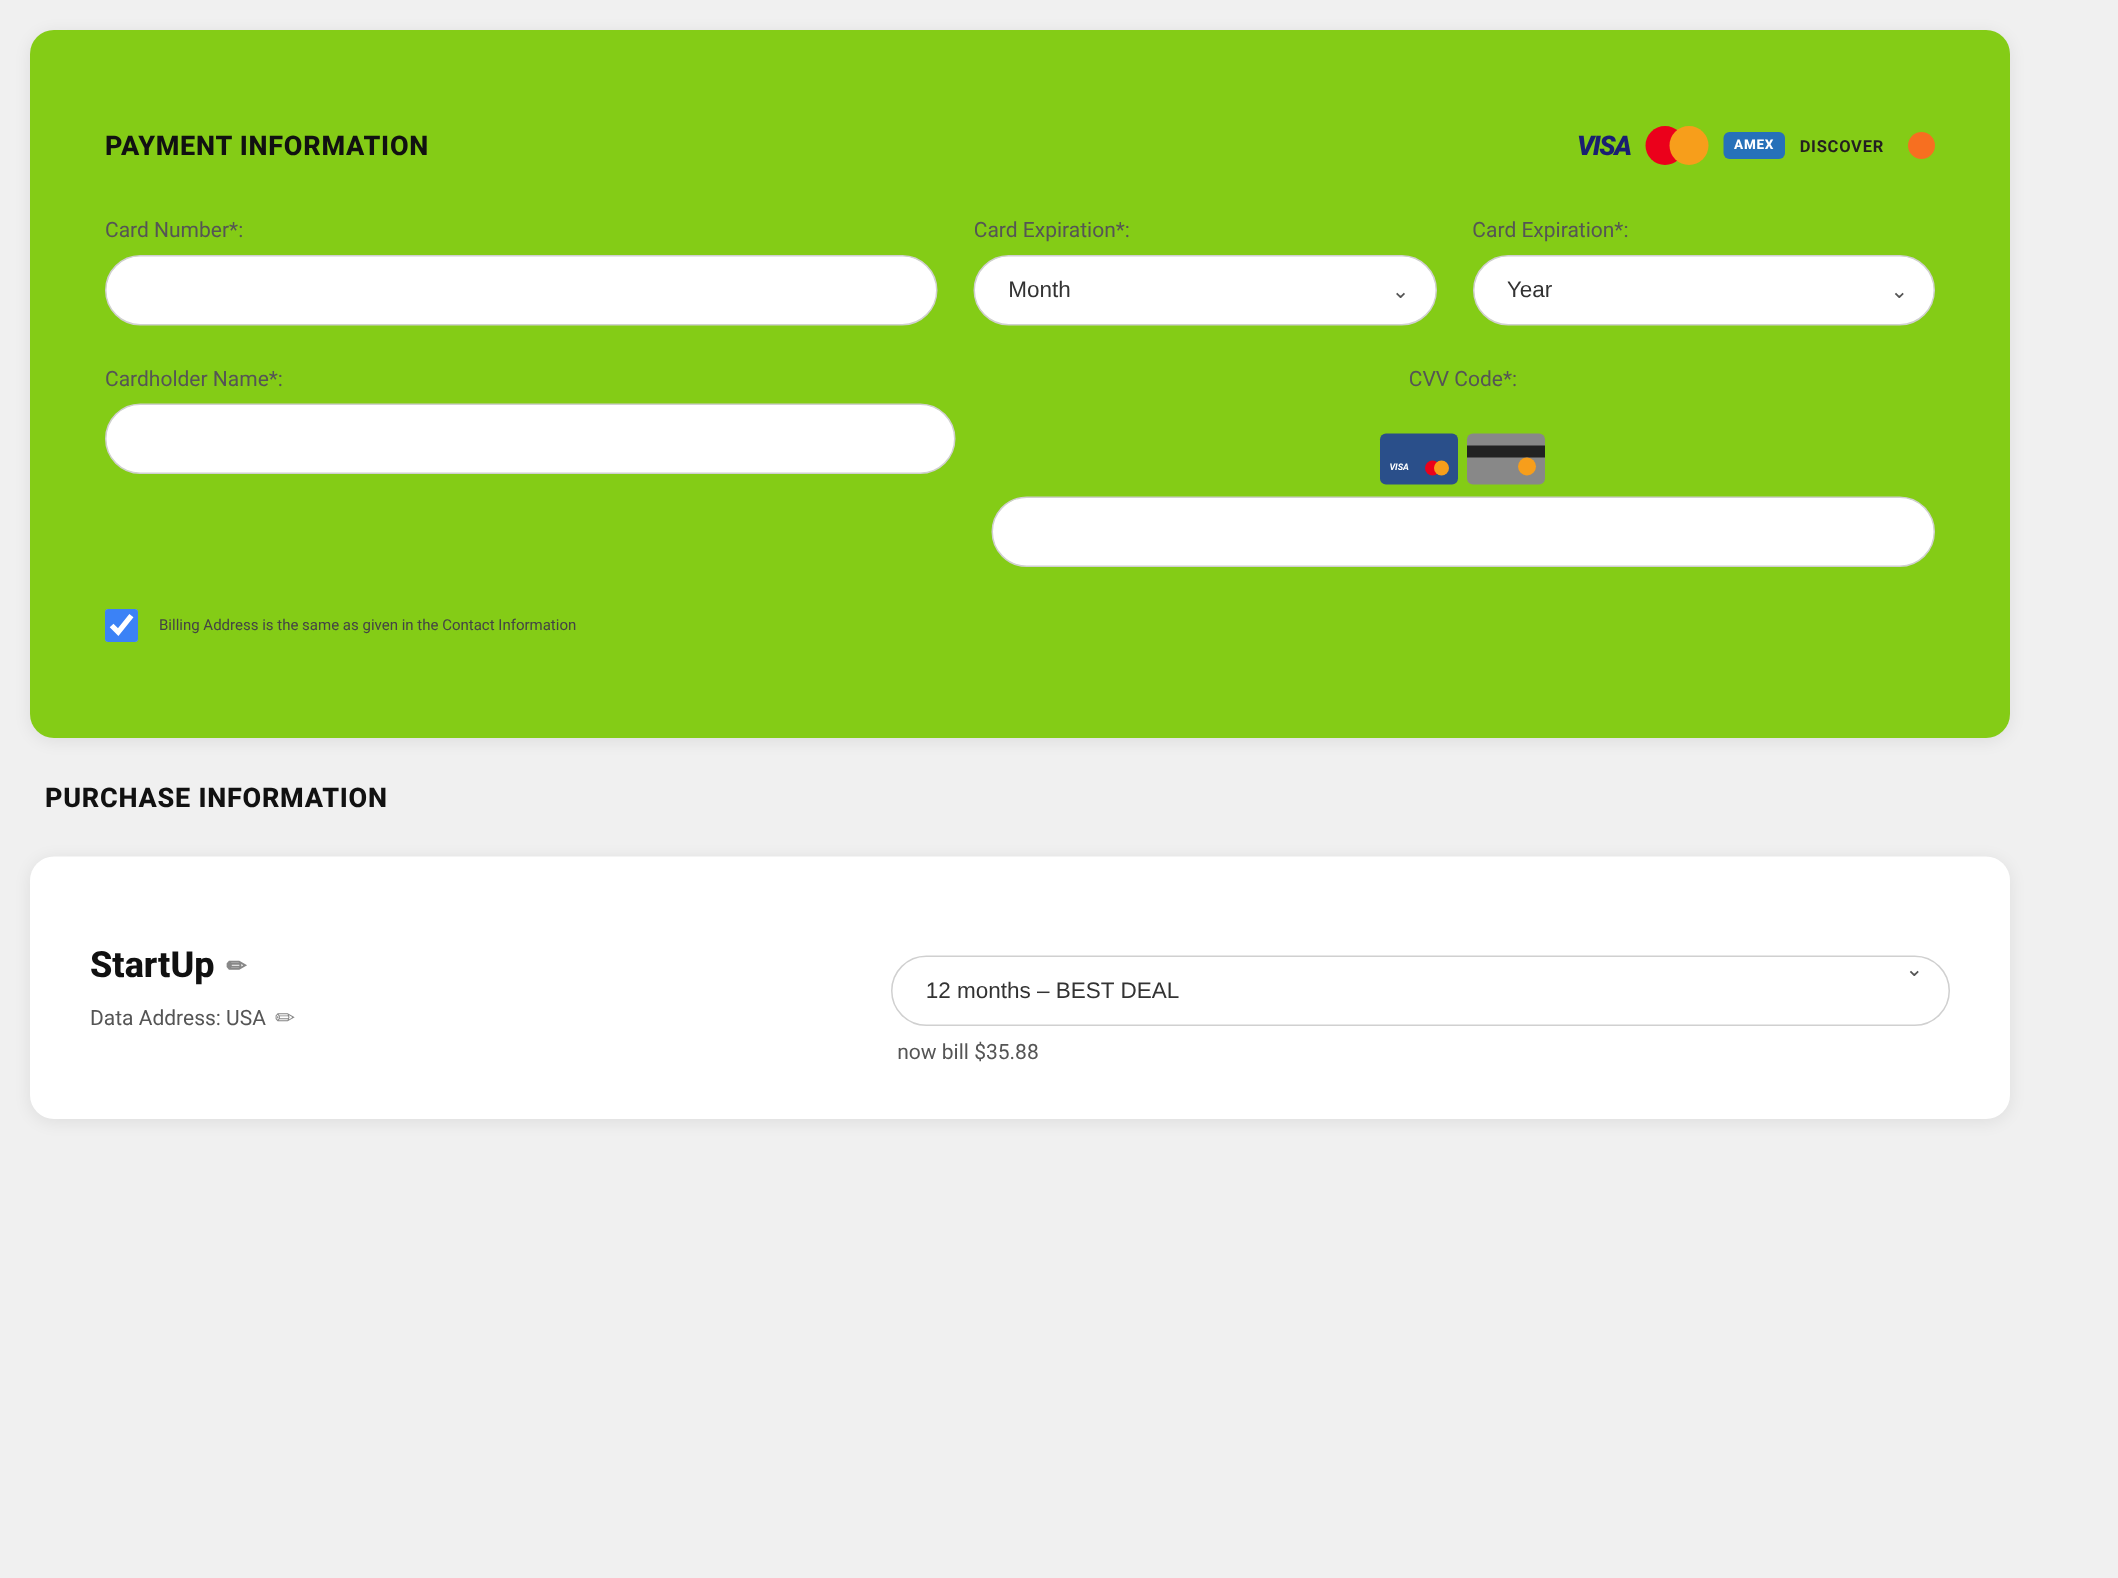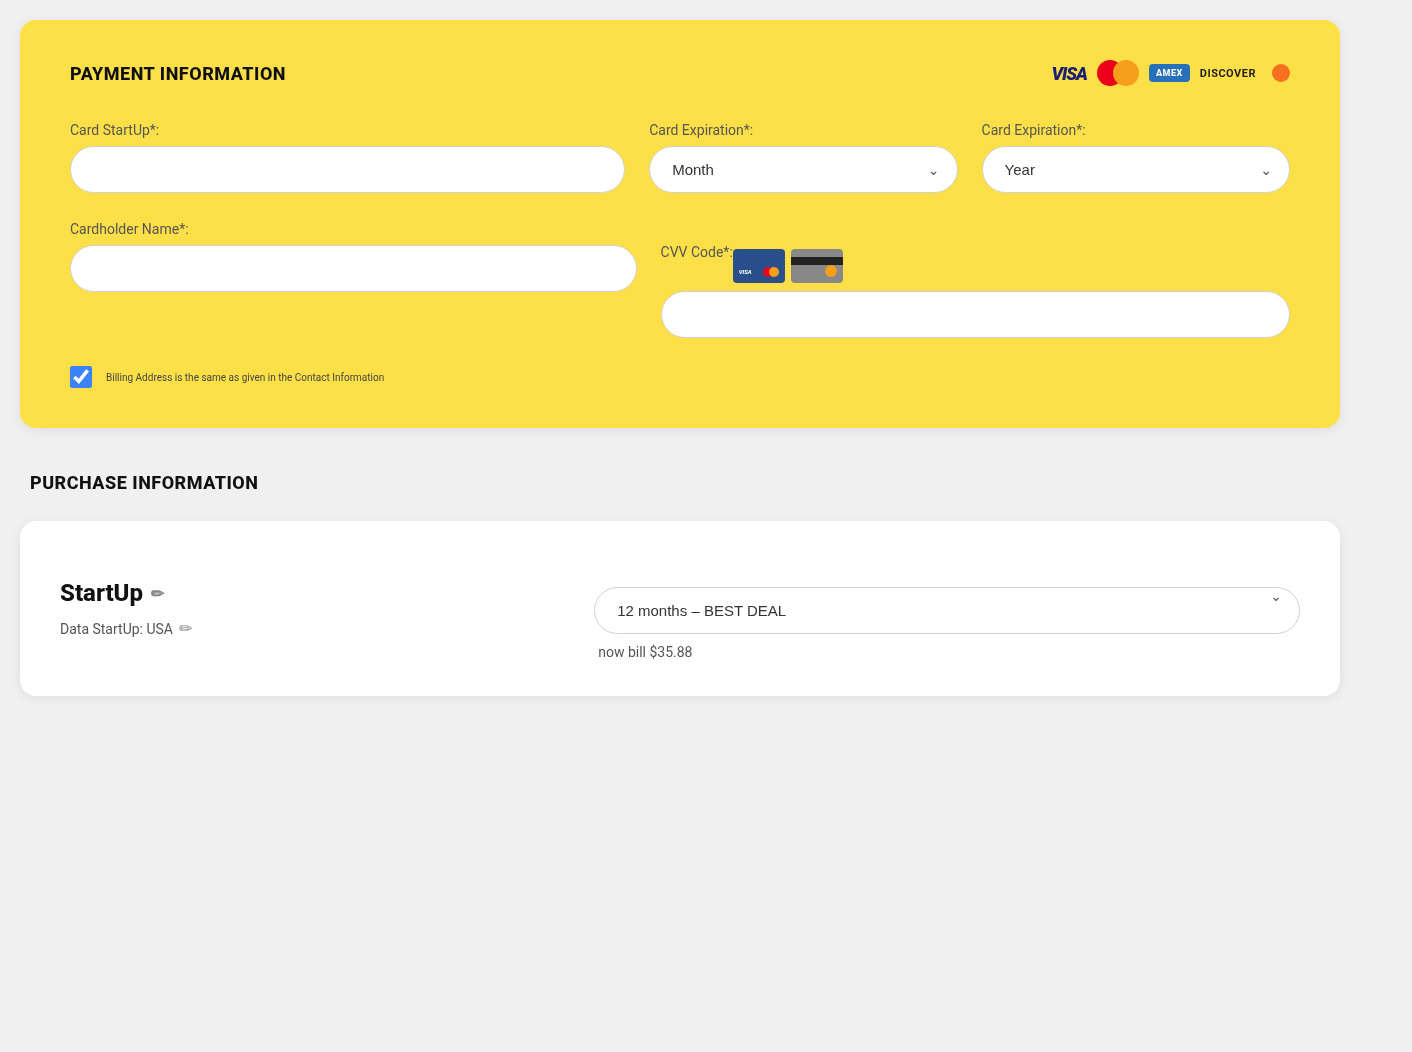--- a/index.html
+++ b/index.html
@@ -4,25 +4,25 @@
   <style>
     * { box-sizing: border-box; margin: 0; padding: 0; }
     body {
       background: #f0f0f0;
       font-family: -apple-system, BlinkMacSystemFont, 'Segoe UI', Roboto, sans-serif;
       color: #333;
       padding: 20px;
     }
 
     .card {
-      background: #fde047;
+      background: #84cc16;
       border-radius: 16px;
-      padding: 40px 50px;
+      padding: 64px 50px;
       box-shadow: 0 2px 12px rgba(0,0,0,0.08);
-      margin-bottom: 44px;
+      margin-bottom: 30px;
       max-width: 1320px;
     }
 
     .section-header {
       display: flex;
       justify-content: space-between;
       align-items: center;
       margin-bottom: 36px;
     }
 
@@ -349,21 +349,21 @@
 
       <div class="discover-logo">
         <span class="discover-text">DISCOVER</span>
         <div class="discover-circle"></div>
       </div>
     </div>
   </div>
 
   <div class="form-row">
     <div class="form-group card-number-group">
-      <label class="form-label">Card StartUp*:</label>
+      <label class="form-label">Card Number*:</label>
       <input class="form-input" type="text" style="">
     </div>
     <div class="form-group expiry-group">
       <label class="form-label">Card Expiration*:</label>
       <div class="select-wrapper">
         <select class="form-select">
           <option value="">Month</option>
           <option>01</option><option>02</option><option>03</option><option>04</option>
           <option>05</option><option>06</option><option>07</option><option>08</option>
           <option>09</option><option>10</option><option>11</option><option>12</option>
@@ -383,21 +383,21 @@
       </div>
     </div>
   </div>
 
   <div class="form-row">
     <div class="form-group cardholder-group">
       <label class="form-label">Cardholder Name*:</label>
       <input class="form-input" type="text" style="">
     </div>
     <div class="form-group cvv-group">
-      <div style="display:flex; justify-content:flex-start; align-items:center;">
+      <div style="display:flex; justify-content:center; align-items:center;flex-direction:column;">
         <label class="form-label">CVV Code*:</label>
         <div class="cvv-card-icon">
 
           <div class="cvv-card cvv-card-front">
             <div style="position:absolute;bottom:8px;left:6px;font-size:6px;color:#fff;font-weight:700;font-style:italic;">VISA</div>
             <div style="position:absolute;bottom:6px;right:6px;display:flex;">
               <div style="width:10px;height:10px;border-radius:50%;background:#eb001b;margin-right:-4px;"></div>
               <div style="width:10px;height:10px;border-radius:50%;background:#f79e1b;"></div>
             </div>
           </div>
@@ -422,21 +422,21 @@
   <div class="purchase-title">PURCHASE INFORMATION</div>
 
   <div class="purchase-card">
 
     <div class="product-info">
       <div class="product-name">
         <span>StartUp</span>
         <span class="edit-icon">✏</span>
       </div>
       <div class="product-datacenter">
-        <span>Data StartUp: USA</span>
+        <span>Data Address: USA</span>
         <span class="edit-icon">✏</span>
       </div>
     </div>
 
     <div class="plan-selector">
       <div class="plan-select-wrapper">
         <select class="plan-select">
           <option>1 month</option>
           <option>6 months</option>
           <option selected="">12 months – BEST DEAL</option>

